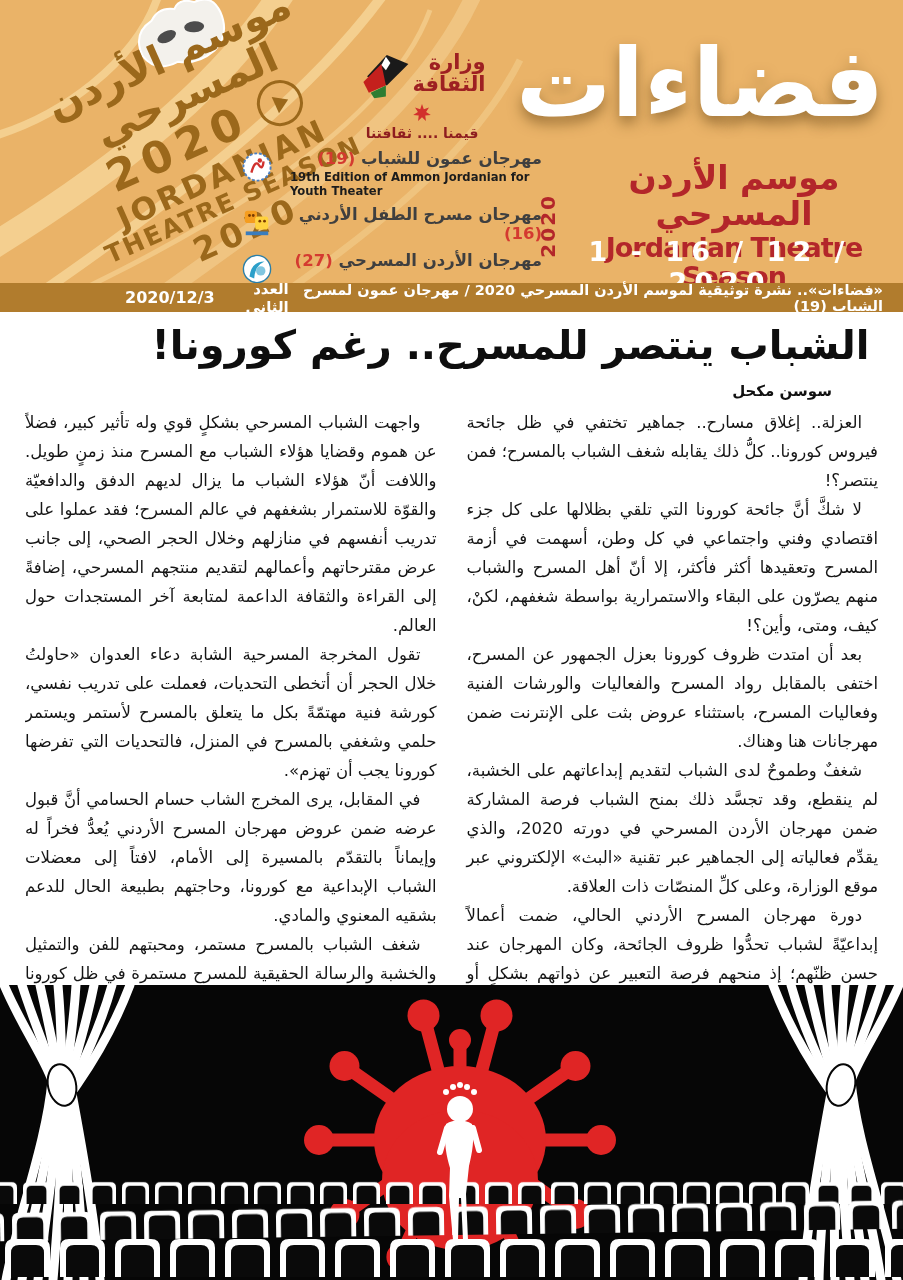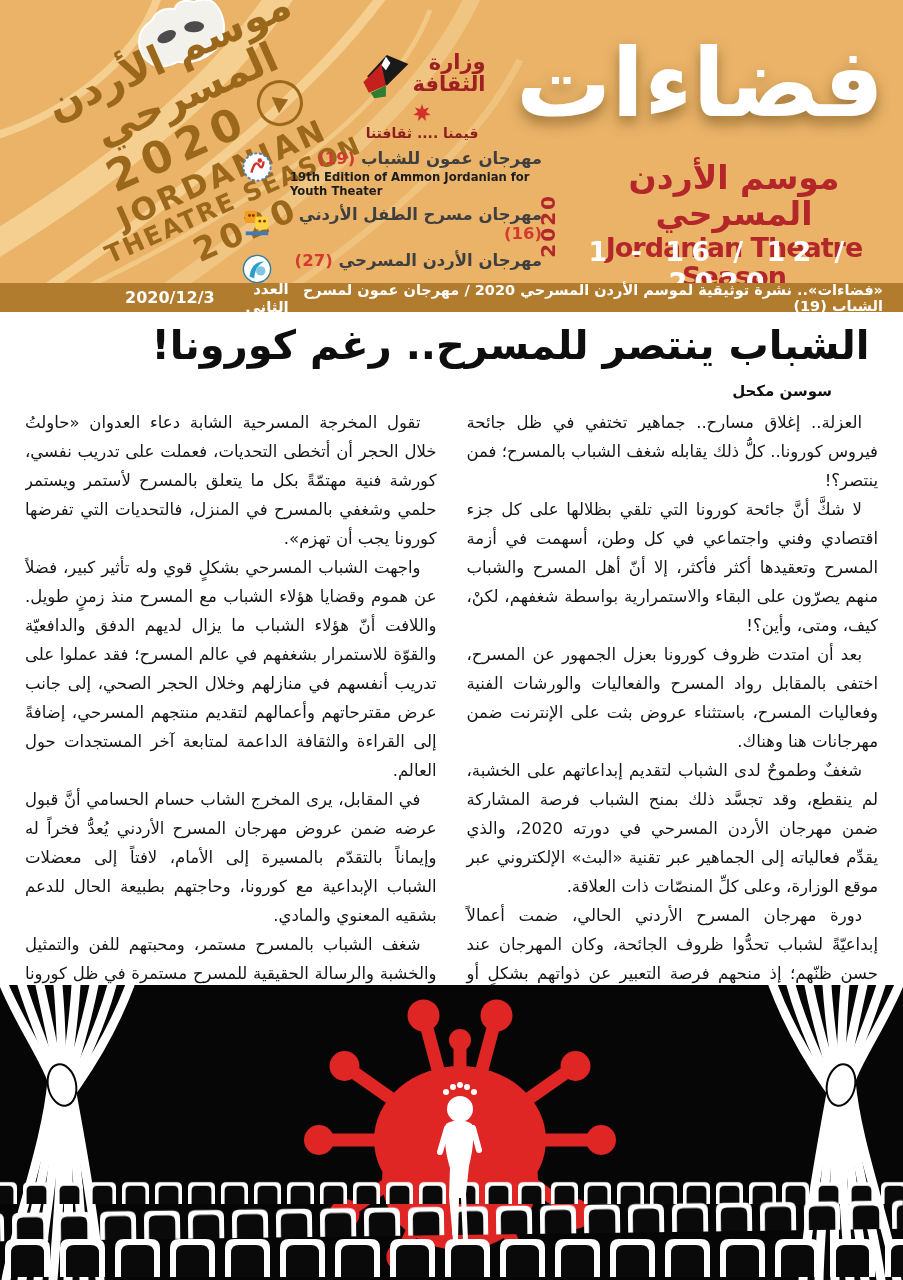--- a/index.html
+++ b/index.html
@@ -190,22 +190,22 @@
     <div class="col">
 
     <p>العزلة.. إغلاق مسارح.. جماهير تختفي في ظل جائحة فيروس كورونا.. كلُّ ذلك يقابله شغف الشباب بالمسرح؛ فمن ينتصر؟!</p>
         <p>لا شكَّ أنَّ جائحة كورونا التي تلقي بظلالها على كل جزء اقتصادي وفني واجتماعي في كل وطن، أسهمت في أزمة المسرح وتعقيدها أكثر فأكثر، إلا أنّ أهل المسرح والشباب منهم يصرّون على البقاء والاستمرارية بواسطة شغفهم، لكنْ، كيف، ومتى، وأين؟!</p>
         <p>بعد أن امتدت ظروف كورونا بعزل الجمهور عن المسرح، اختفى بالمقابل رواد المسرح والفعاليات والورشات الفنية وفعاليات المسرح، باستثناء عروض بثت على الإنترنت ضمن مهرجانات هنا وهناك.</p>
         <p>شغفٌ وطموحٌ لدى الشباب لتقديم إبداعاتهم على الخشبة، لم ينقطع، وقد تجسَّد ذلك بمنح الشباب فرصة المشاركة ضمن مهرجان الأردن المسرحي في دورته 2020، والذي يقدِّم فعالياته إلى الجماهير عبر تقنية «البث» الإلكتروني عبر موقع الوزارة، وعلى كلِّ المنصّات ذات العلاقة.</p>
         <p>دورة مهرجان المسرح الأردني الحالي، ضمت أعمالاً إبداعيّةً لشباب تحدُّوا ظروف الجائحة، وكان المهرجان عند حسن ظنّهم؛ إذ منحهم فرصة التعبير عن ذواتهم بشكلٍ أو بآخر، لتقديم ما لديهم من فنٍّ وثقافةٍ ورسالةٍ عبر المسرح في ظل هذه الجائحة. ظروفٌ متغيّرة واكبت المخرجَ والممثل في ظل «كورونا»، وتحديات</p>
       </div>
     <div class="col">
 
-    <p>تقول المخرجة المسرحية الشابة دعاء العدوان «حاولتُ خلال الحجر أن أتخطى التحديات، فعملت على تدريب نفسي، كورشة فنية مهتمّةً بكل ما يتعلق بالمسرح لأستمر ويستمر حلمي وشغفي بالمسرح في المنزل، فالتحديات التي تفرضها كورونا يجب أن تهزم».</p>
-        <p>واجهت الشباب المسرحي بشكلٍ قوي وله تأثير كبير، فضلاً عن هموم وقضايا هؤلاء الشباب مع المسرح منذ زمنٍ طويل. واللافت أنّ هؤلاء الشباب ما يزال لديهم الدفق والدافعيّة والقوّة للاستمرار بشغفهم في عالم المسرح؛ فقد عملوا على تدريب أنفسهم في منازلهم وخلال الحجر الصحي، إلى جانب عرض مقترحاتهم وأعمالهم لتقديم منتجهم المسرحي، إضافةً إلى القراءة والثقافة الداعمة لمتابعة آخر المستجدات حول العالم.</p>
+    <p>واجهت الشباب المسرحي بشكلٍ قوي وله تأثير كبير، فضلاً عن هموم وقضايا هؤلاء الشباب مع المسرح منذ زمنٍ طويل. واللافت أنّ هؤلاء الشباب ما يزال لديهم الدفق والدافعيّة والقوّة للاستمرار بشغفهم في عالم المسرح؛ فقد عملوا على تدريب أنفسهم في منازلهم وخلال الحجر الصحي، إلى جانب عرض مقترحاتهم وأعمالهم لتقديم منتجهم المسرحي، إضافةً إلى القراءة والثقافة الداعمة لمتابعة آخر المستجدات حول العالم.</p>
+        <p>تقول المخرجة المسرحية الشابة دعاء العدوان «حاولتُ خلال الحجر أن أتخطى التحديات، فعملت على تدريب نفسي، كورشة فنية مهتمّةً بكل ما يتعلق بالمسرح لأستمر ويستمر حلمي وشغفي بالمسرح في المنزل، فالتحديات التي تفرضها كورونا يجب أن تهزم».</p>
         <p>في المقابل، يرى المخرج الشاب حسام الحسامي أنَّ قبول عرضه ضمن عروض مهرجان المسرح الأردني يُعدُّ فخراً له وإيماناً بالتقدّم بالمسيرة إلى الأمام، لافتاً إلى معضلات الشباب الإبداعية مع كورونا، وحاجتهم بطبيعة الحال للدعم بشقيه المعنوي والمادي.</p>
         <p>شغف الشباب بالمسرح مستمر، ومحبتهم للفن والتمثيل والخشبة والرسالة الحقيقية للمسرح مستمرة في ظل كورونا وما بعد كورونا..</p>
       </div>
   </div>
 
   <div class="illustration">
     <svg width="903" height="295" viewBox="0 0 903 295">
       <rect width="903" height="295" fill="#060606"></rect>
       <defs>
         <g id="curtain" stroke-linecap="round">

